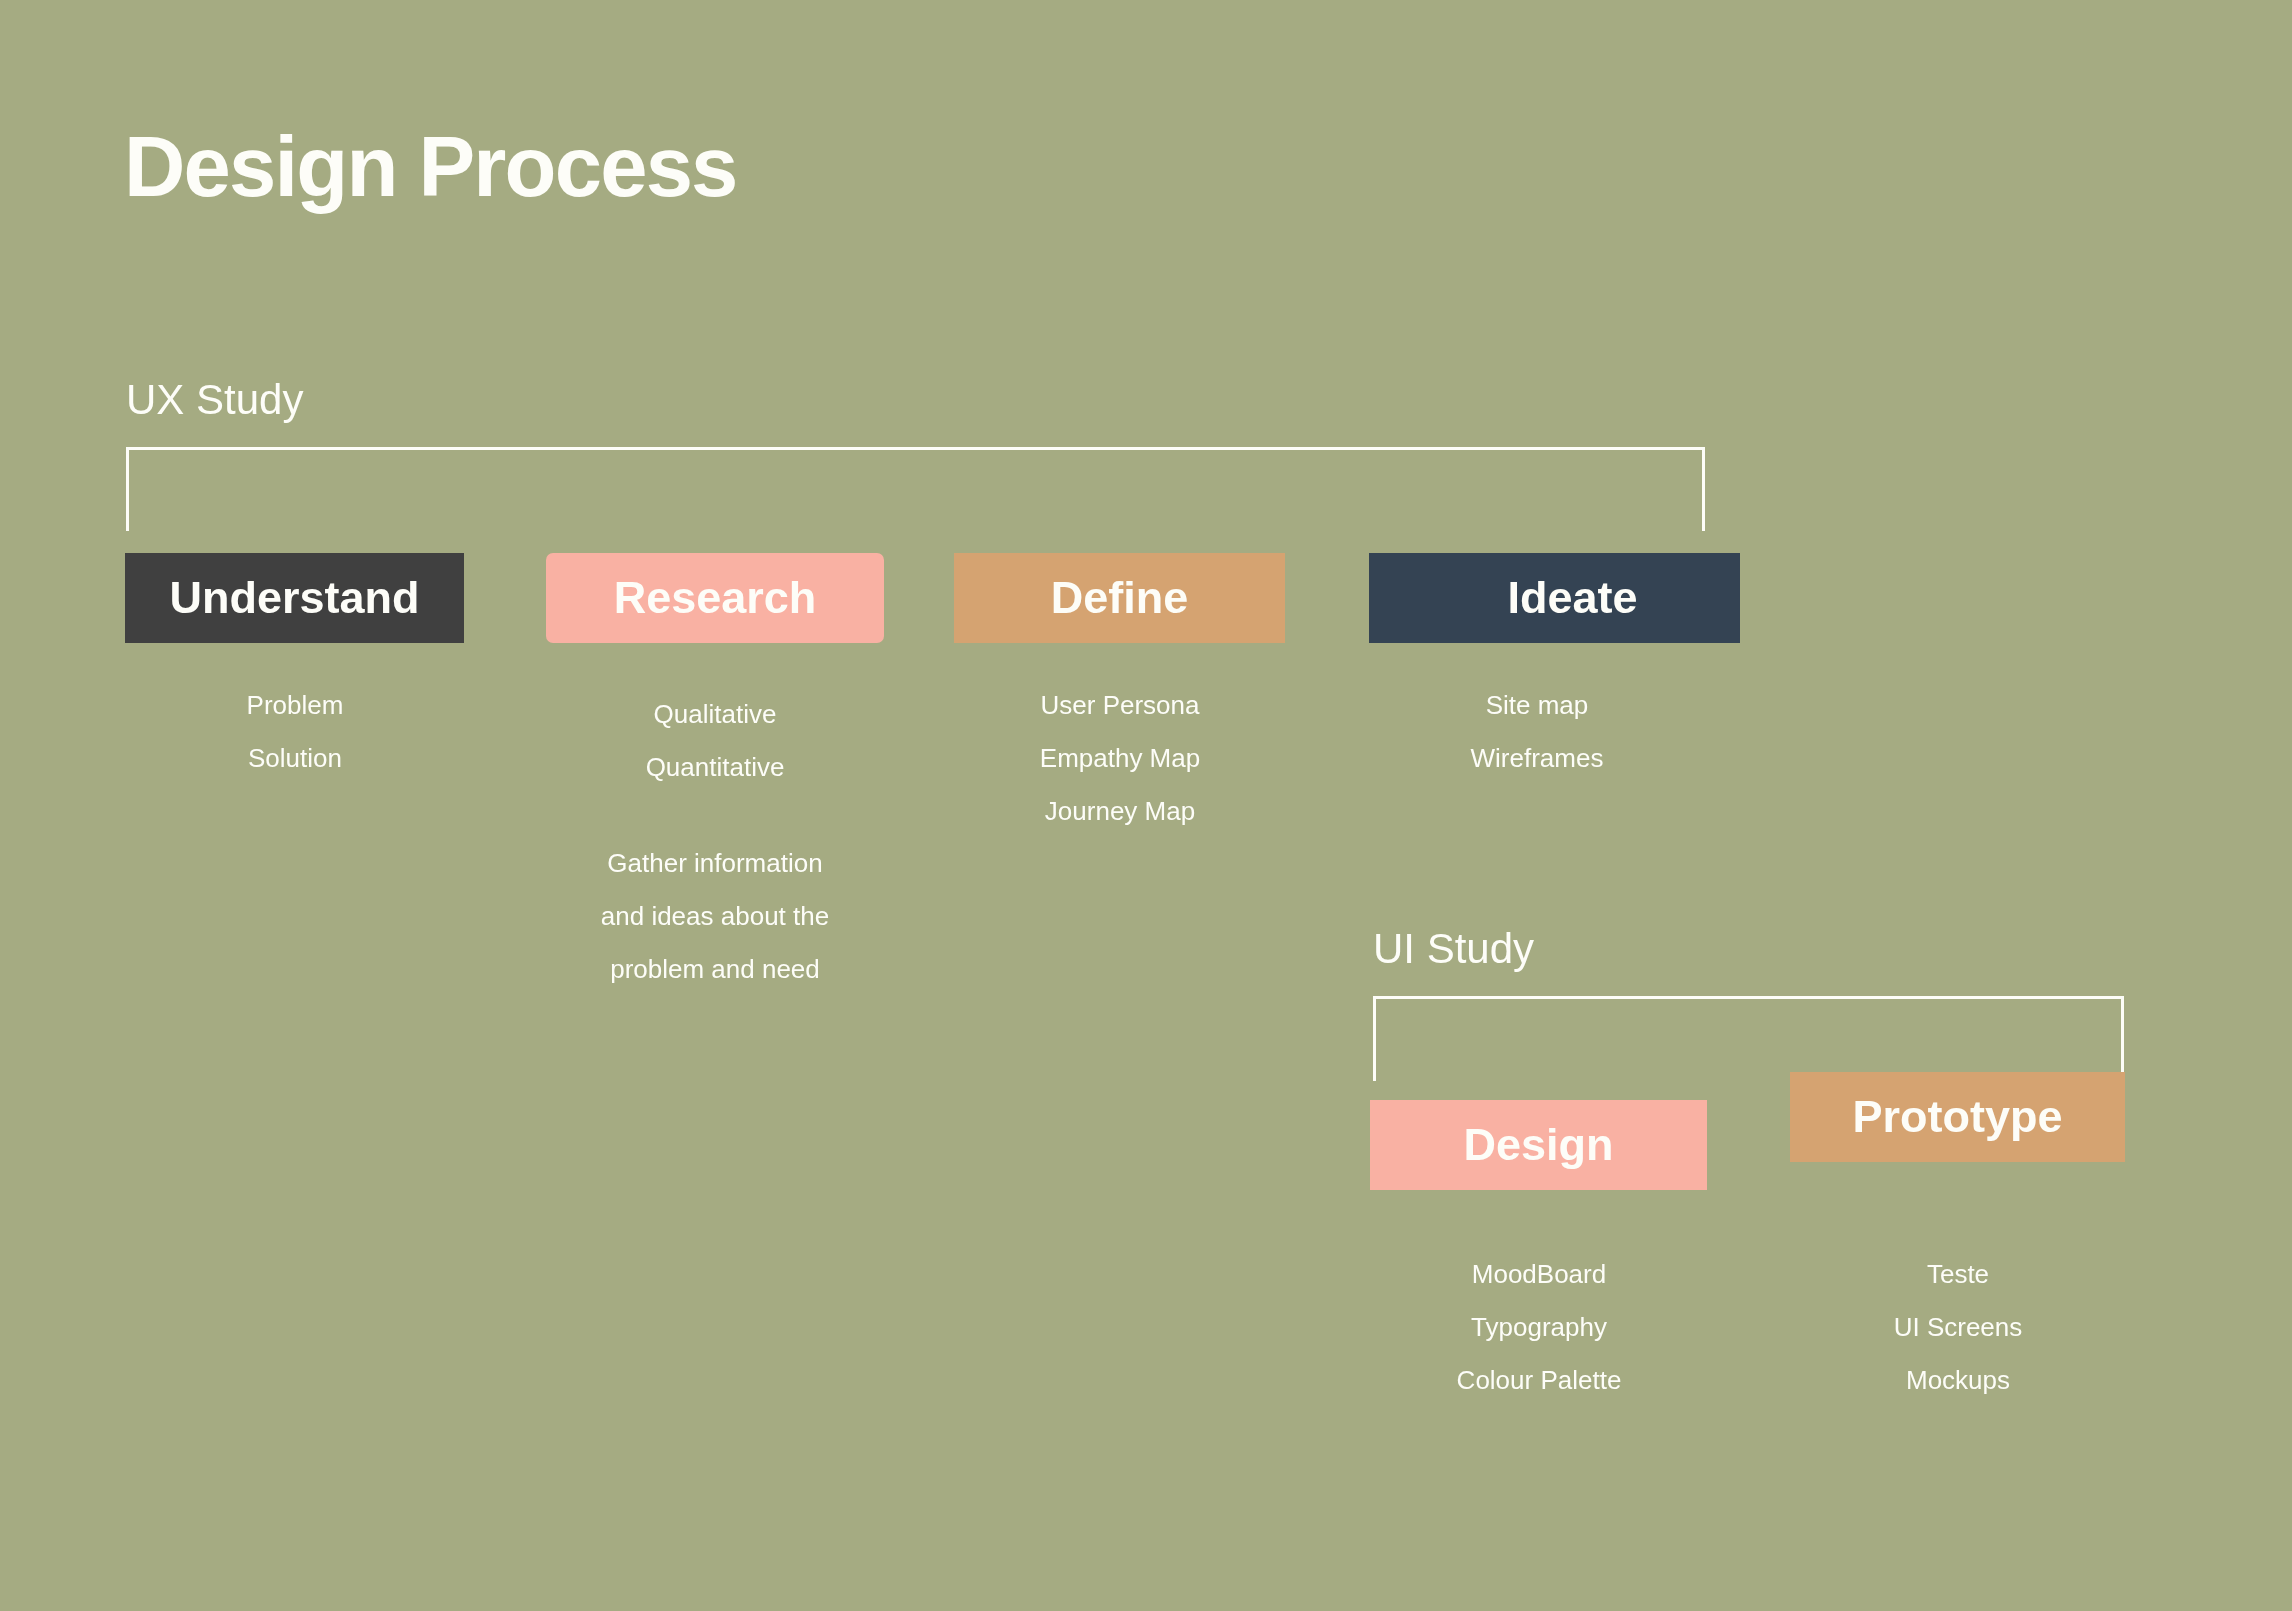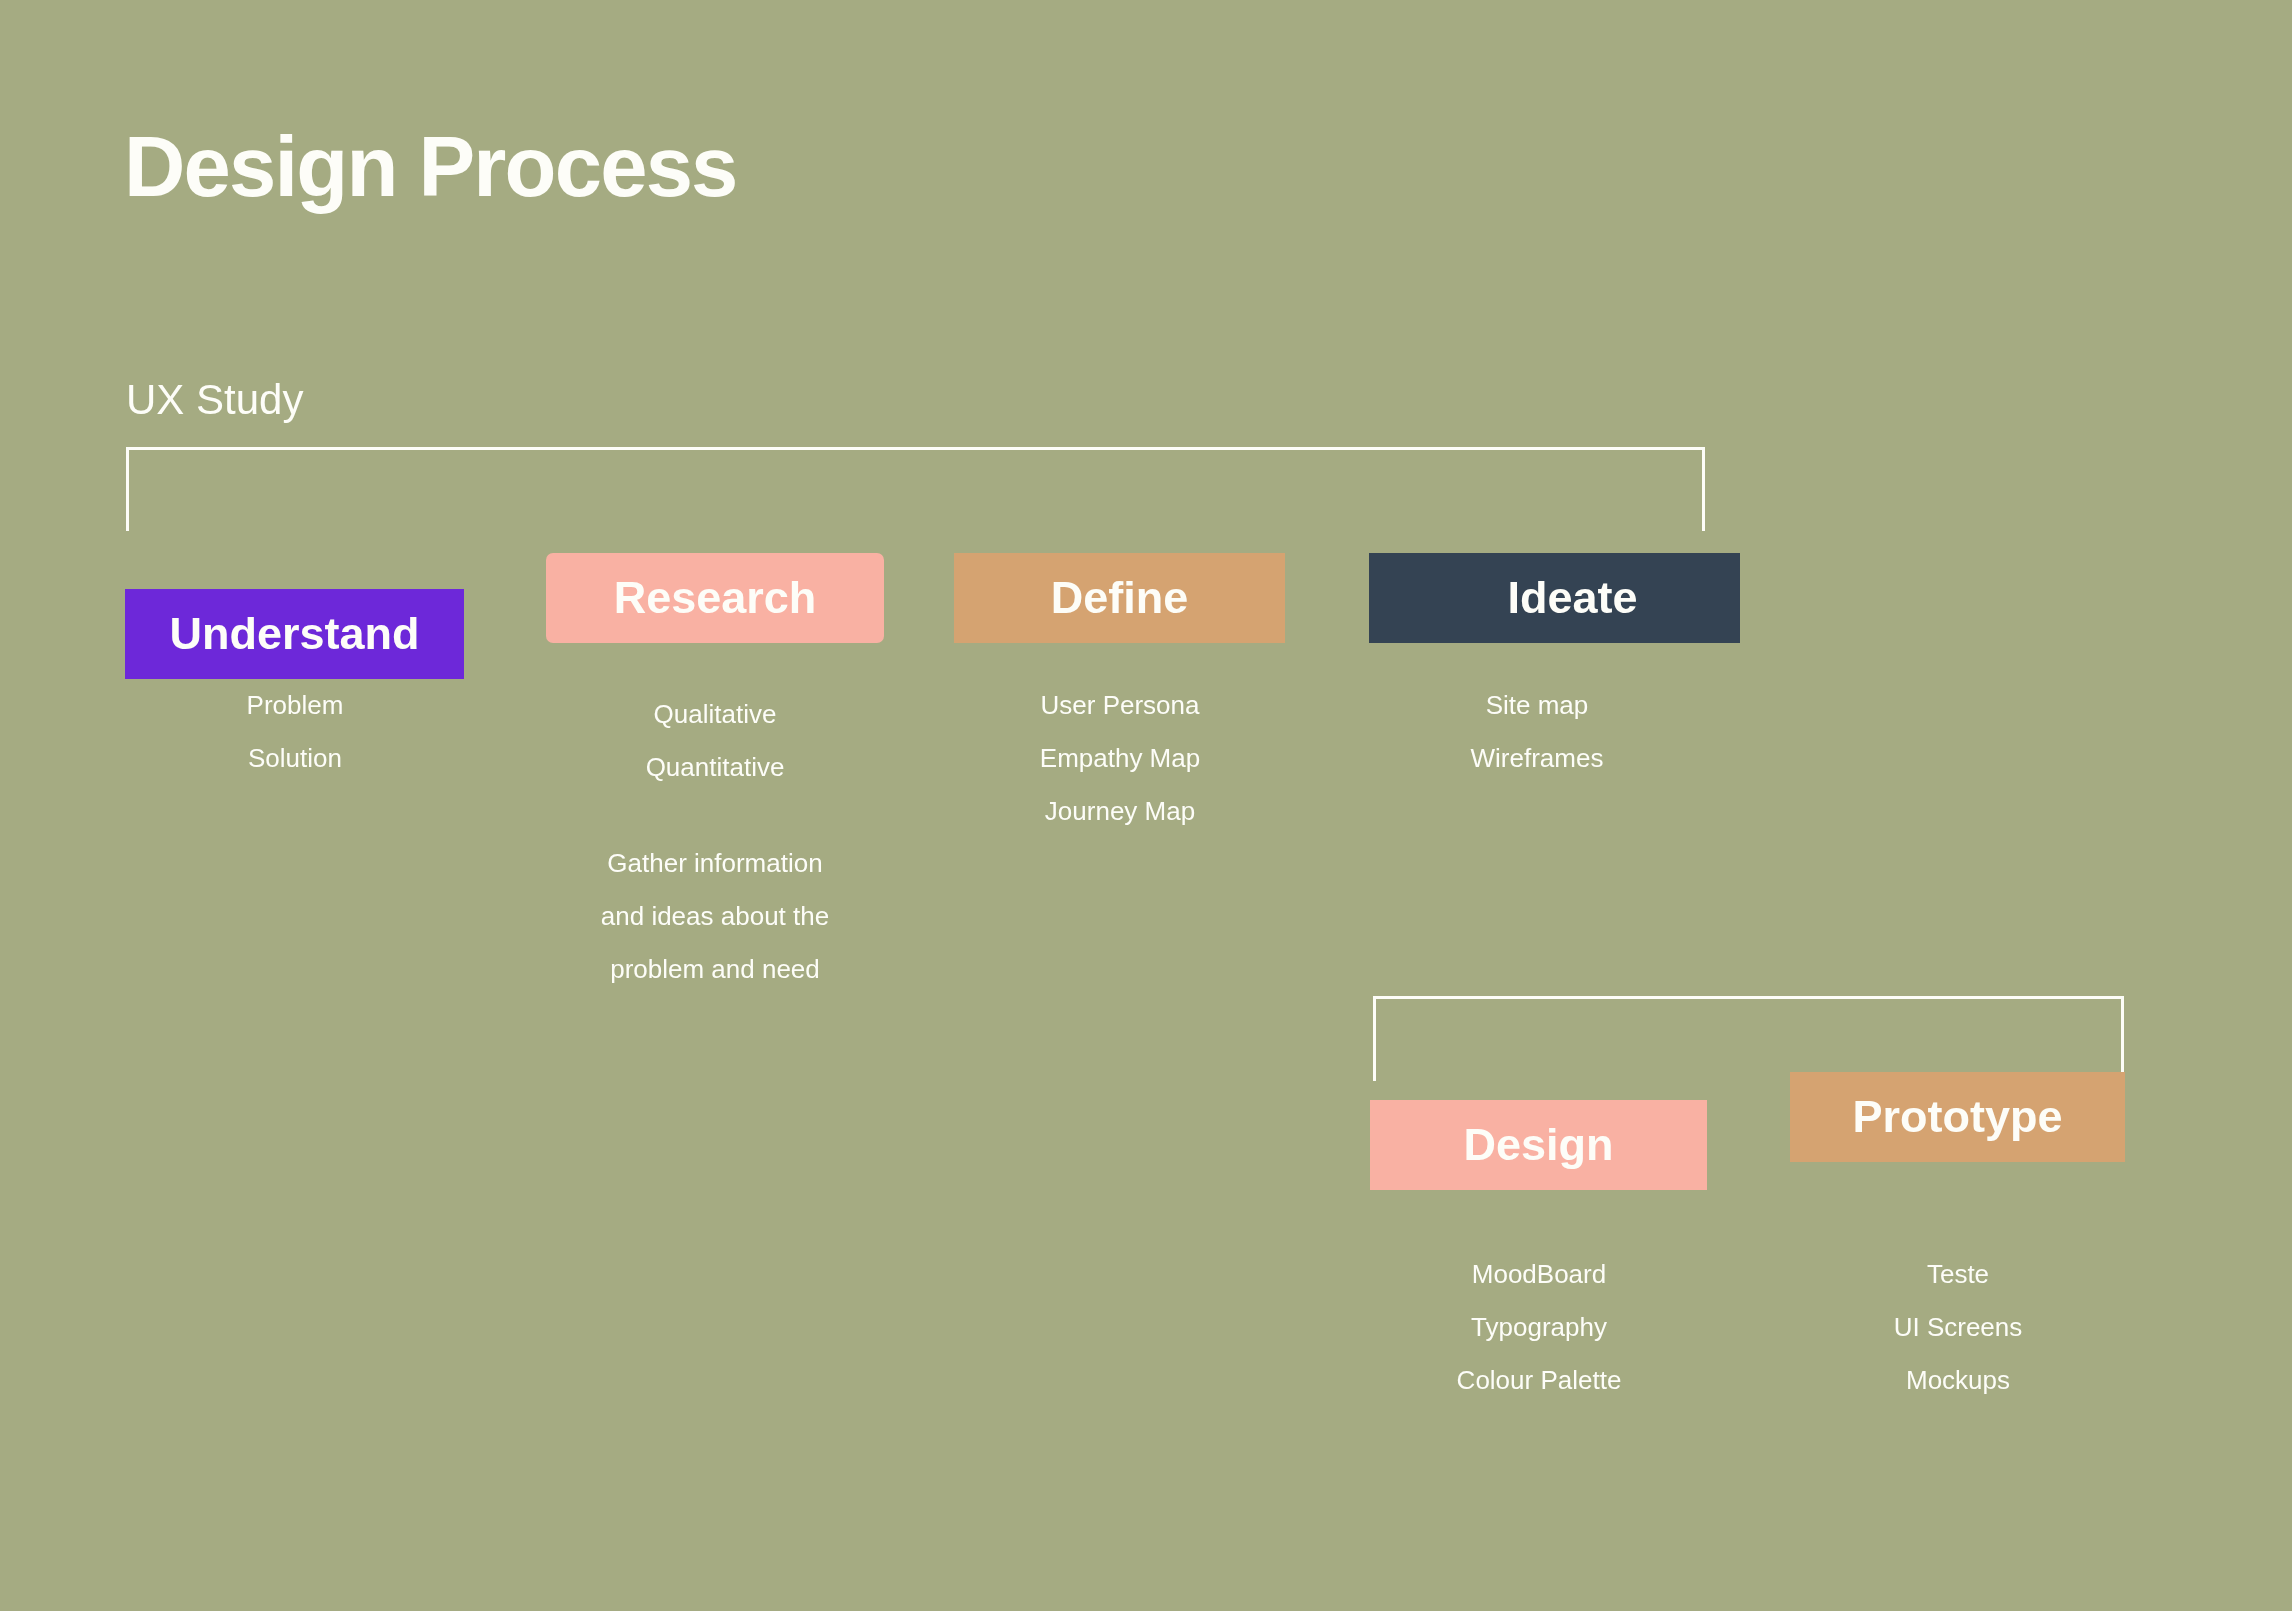--- a/index.html
+++ b/index.html
@@ -71,21 +71,21 @@
 </head>
 <body>
 
 <div class="canvas" style="background: rgb(165, 171, 130);">
 
   <div class="page-title">Design Process</div>
 
   <div class="bracket-label" id="ux-label">UX Study</div>
   <div class="bracket" id="ux-bracket"></div>
 
-  <div class="stage" id="stage-understand" style="background: #6d28d9; margin-top: 36px;">
+  <div class="stage" id="stage-understand" style="background: #404040;">
     <span>Understand</span>
   </div>
   <div class="stage" id="stage-research" style="background: rgb(249, 177, 163);">
     <span>Research</span>
   </div>
   <div class="stage" id="stage-define" style="background: rgb(213, 163, 113);">
     <span>Define</span>
   </div>
   <div class="stage" id="stage-ideate" style="background: rgb(52, 67, 83); padding-left: 36px;">
     <span>Ideate</span>
@@ -111,20 +111,21 @@
     <div>User Persona</div>
     <div>Empathy Map</div>
     <div>Journey Map</div>
   </div>
 
   <div class="list" id="items-ideate">
     <div>Site map</div>
     <div>Wireframes</div>
   </div>
 
+  <div class="bracket-label" id="ui-label">UI Study</div>
   <div class="bracket" id="ui-bracket"></div>
 
   <div class="stage" id="stage-design" style="background: rgb(249, 177, 163);">
     <span>Design</span>
   </div>
   <div class="stage" id="stage-prototype" style="background: rgb(213, 163, 113);">
     <span>Prototype</span>
   </div>
 
   <div class="list" id="items-design">

